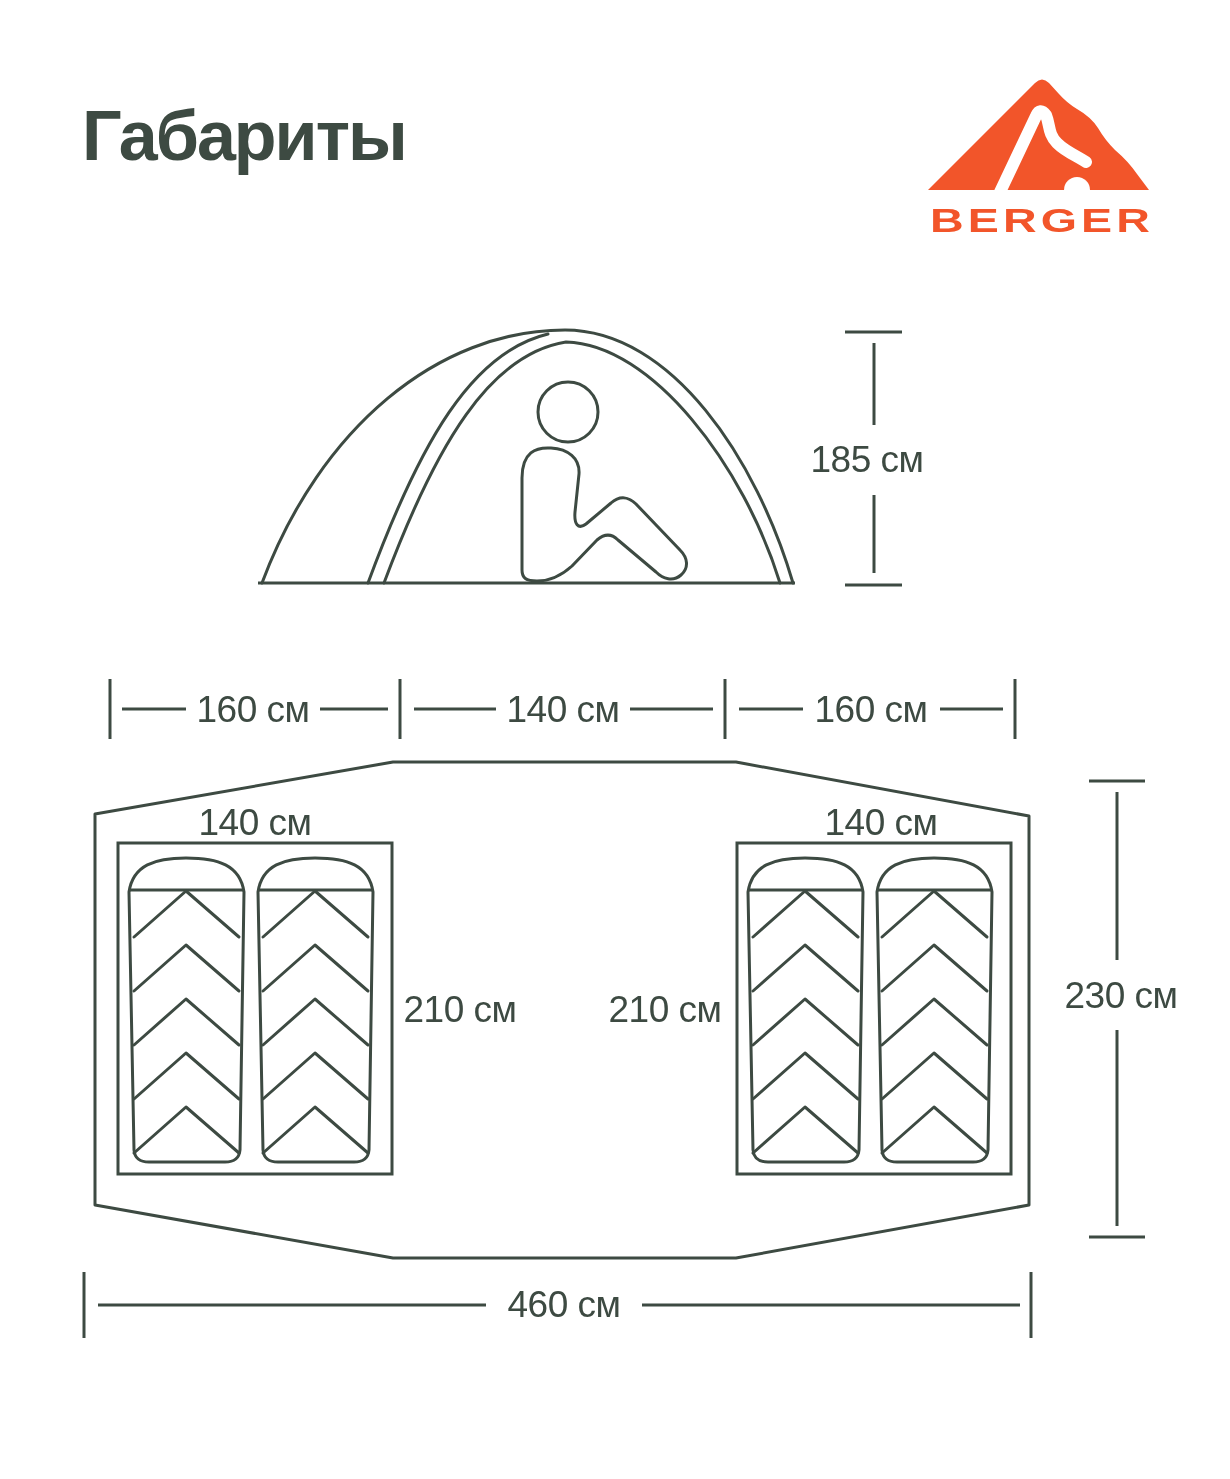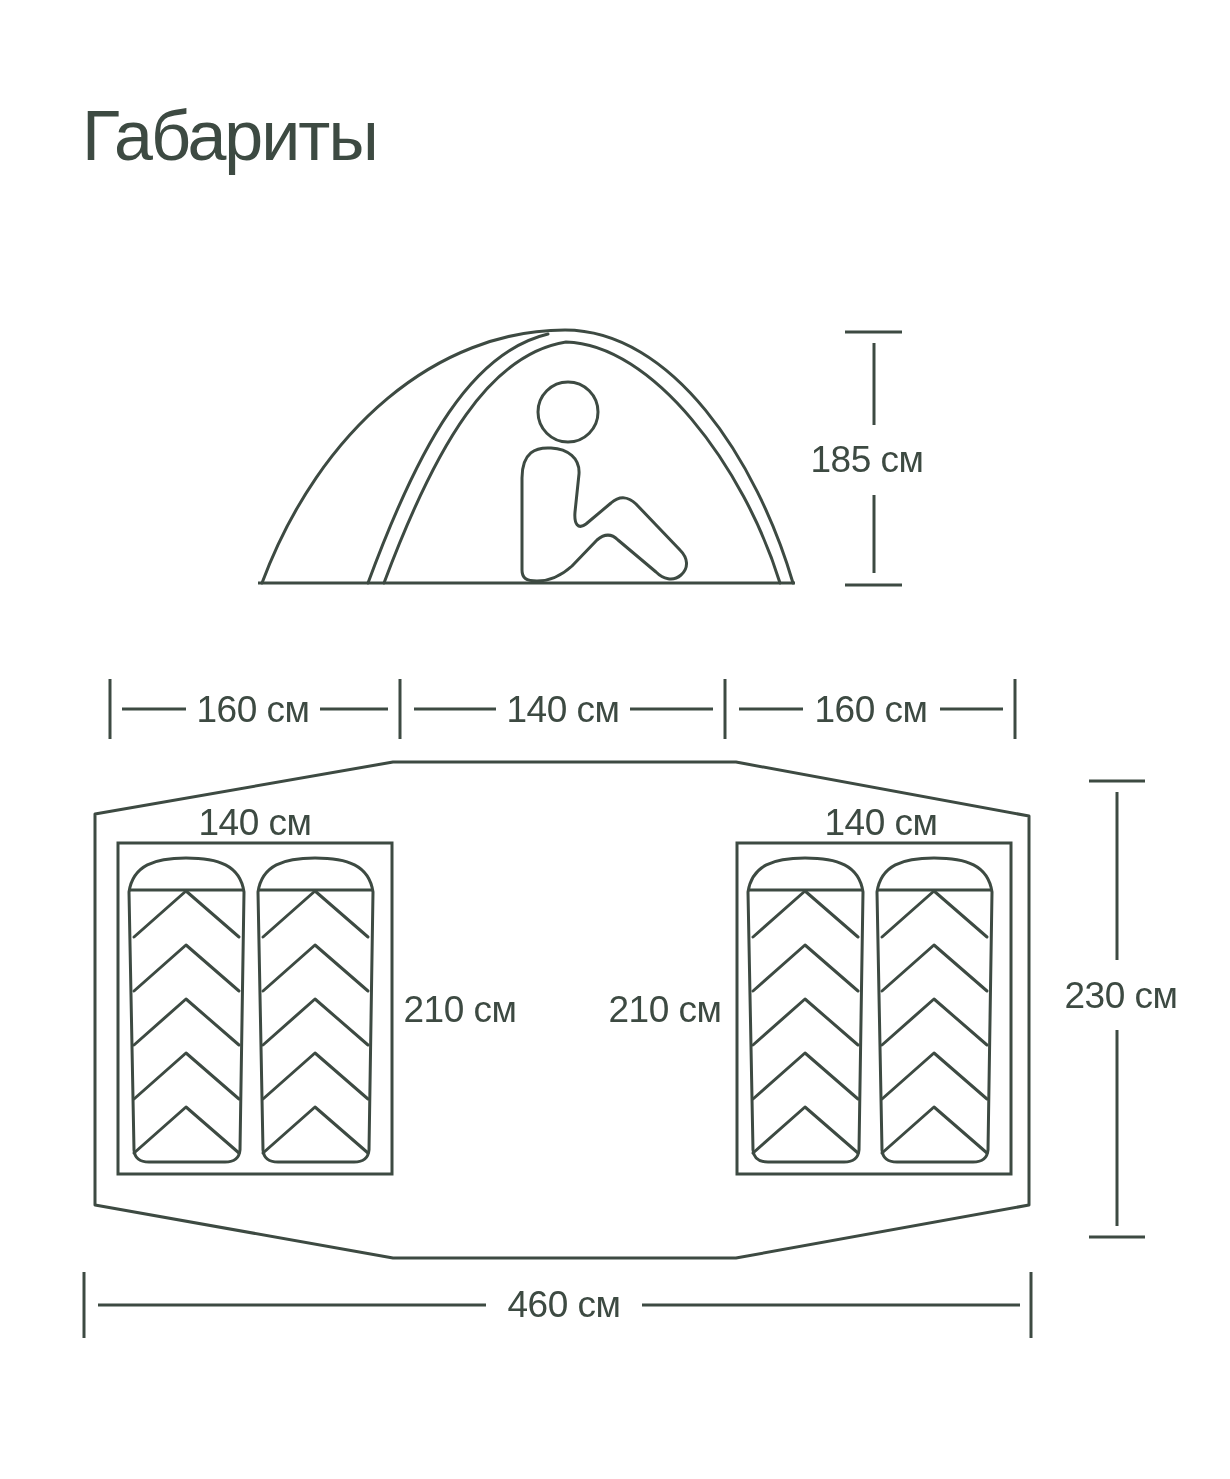--- a/index.html
+++ b/index.html
@@ -2,21 +2,21 @@
 <html><head>
 <meta charset="utf-8">
 <style>
   html,body { margin:0; padding:0; background:#ffffff; }
   .page {
     position:relative; width:1230px; height:1479px; background:#ffffff;
     font-family:"Liberation Sans", sans-serif; overflow:hidden;
   }
   .title {
     position:absolute; left:82px; top:100px;
-    font-size:70px; line-height:1.05; font-weight:400;
+    font-size:70px; line-height:1.05; font-weight:700;
     color:#3d4a42; letter-spacing:-2px; margin:0;
   }
   .logo { position:absolute; left:925px; top:70px; width:235px; height:175px; }
   .diagram { position:absolute; left:0; top:0; width:1230px; height:1479px; }
   .ln   { stroke:#3d4a42; stroke-width:3; fill:none; }
   .lnr  { stroke:#3d4a42; stroke-width:3; fill:none; stroke-linejoin:round; stroke-linecap:round; }
   .dim-text {
     fill:#3d4a42; font-size:37px; font-weight:500; letter-spacing:-0.5px;
     text-anchor:middle; dominant-baseline:central;
     font-family:"Liberation Sans", sans-serif;
@@ -26,20 +26,30 @@
     font-family:"Liberation Sans", sans-serif;
   }
 </style>
 </head>
 <body>
 
 <div class="page">
 
   <h1 class="title">Габариты</h1>
 
+  <div class="logo">
+    <svg width="235" height="175" viewBox="0 0 235 175">
+      <g>
+        <path fill="#f2552a" d="M3,120 L110,13 Q117,6 124,13 L134,24 Q142,33 152,39 Q166,47 173,58 Q180,70 190,80 Q203,91 212,104 L224,120 Z"></path>
+        <path d="M75,122 L111,46 Q115,37 121,45 C125,55 123,64 132,73 C142,83 153,86 161,92" fill="none" stroke="#ffffff" stroke-width="12" stroke-linecap="round" stroke-linejoin="round"></path>
+        <path fill="#ffffff" d="M139,120 A13,13 0 0 1 165,120 Z"></path>
+      </g>
+      <text class="brand-word" x="5" y="232" transform="translate(0,-70)" textLength="224" lengthAdjust="spacingAndGlyphs">BERGER</text>
+    </svg>
+  </div>
 
   <svg class="diagram" viewBox="0 0 1230 1479">
 
     <g>
       <line class="ln" x1="258" y1="583" x2="795" y2="583"></line>
       <path class="lnr" d="M262,583 C320,428 438,330 565,330 C672,330 757,460 793,583"></path>
       <path class="lnr" d="M368,583 C420,442 472,352 548,334"></path>
       <path class="lnr" d="M384,583 C436,444 490,354 566,342 C652,344 744,466 780,583"></path>
       <g>
         <circle class="lnr" cx="568" cy="412" r="30"></circle>

